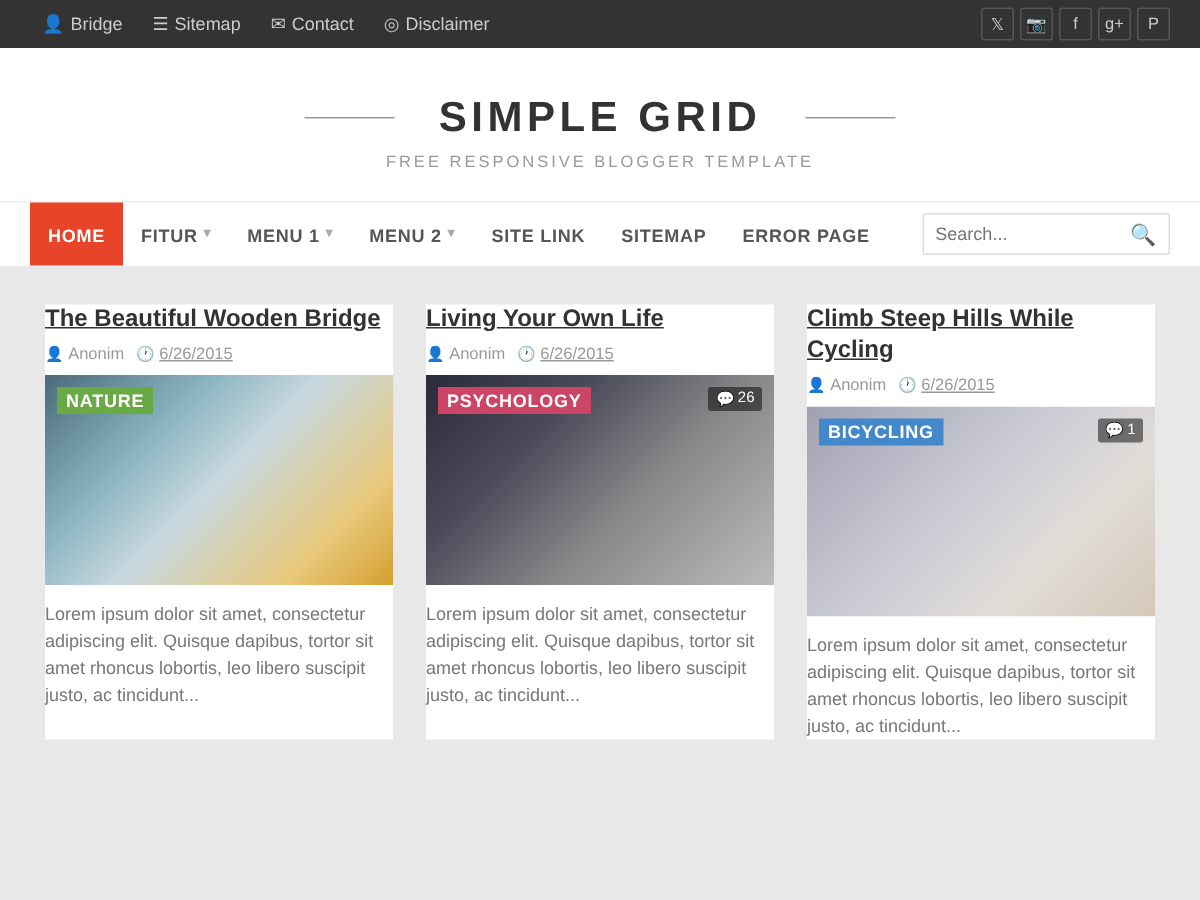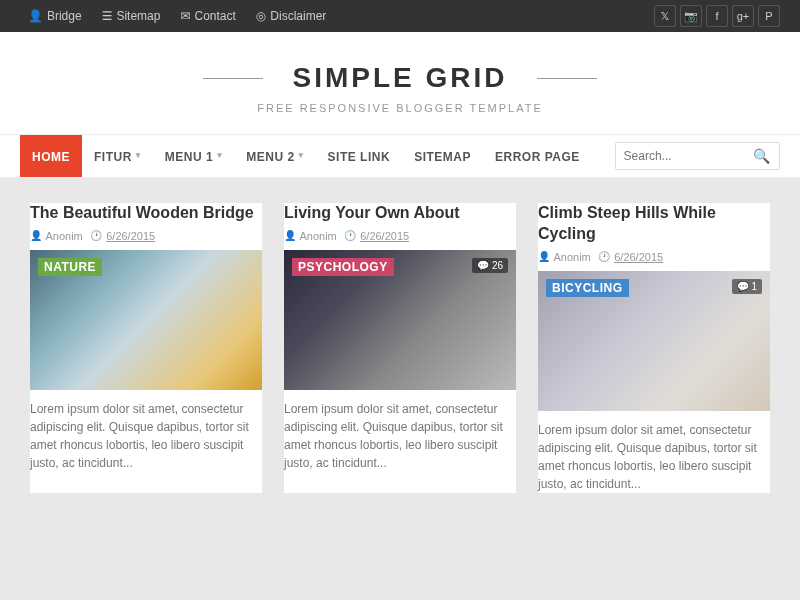--- a/index.html
+++ b/index.html
@@ -145,20 +145,21 @@
     }
 
     
     .post-card { background: #fff; }
     .post-title {
       font-size: 16px;
       font-weight: bold;
       color: #333;
       margin-bottom: 6px;
       line-height: 1.3;
+      text-decoration: underline;
     }
     .post-meta {
       display: flex;
       align-items: center;
       gap: 8px;
       font-size: 11px;
       color: #999;
       margin-bottom: 8px;
     }
     .post-meta-item { display: flex; align-items: center; gap: 3px; }
@@ -309,21 +310,21 @@
       </div>
     </div>
     <div class="post-image-wrap">
       <div class="post-image-placeholder img-nature"></div>
       <div class="post-tag tag-nature">NATURE</div>
 
     </div>
     <div class="post-excerpt">Lorem ipsum dolor sit amet, consectetur adipiscing elit. Quisque dapibus, tortor sit amet rhoncus lobortis, leo libero suscipit justo, ac tincidunt...</div>
   </div>
       <div class="post-card">
-    <div class="post-title">Living Your Own About</div>
+    <div class="post-title">Living Your Own Life</div>
     <div class="post-meta">
       <div class="post-meta-item">
         <span style="font-size:10px;">👤</span>
         <span>Anonim</span>
       </div>
       <div class="post-meta-item">
         <span style="font-size:10px;">🕐</span>
         <a style="color:#999;text-decoration:underline;">6/26/2015</a>
       </div>
     </div>

